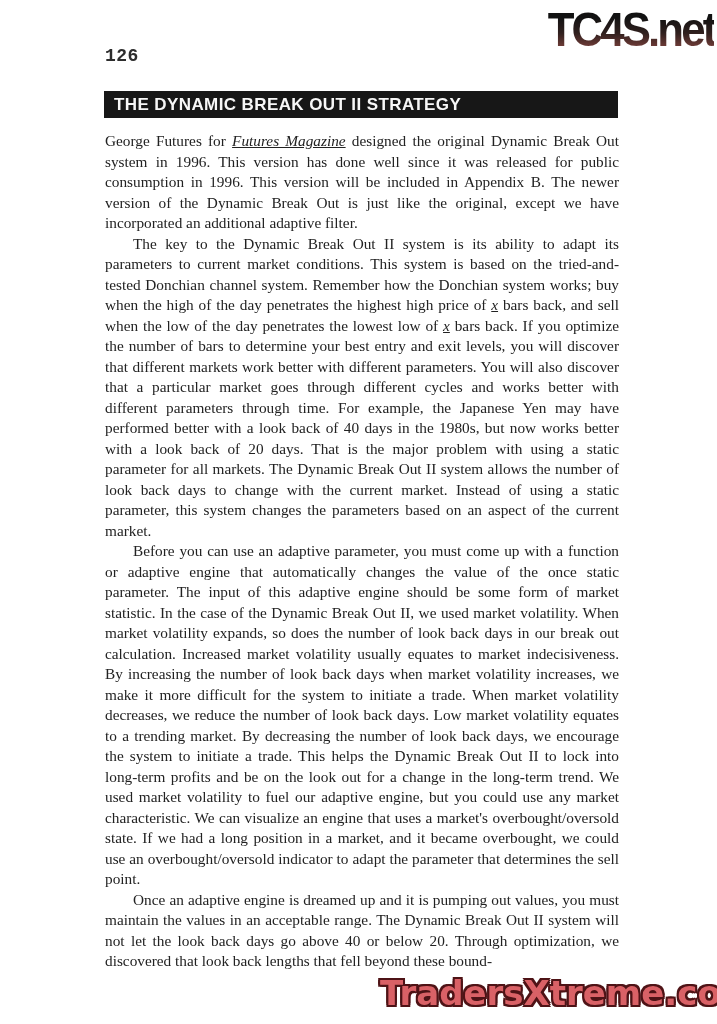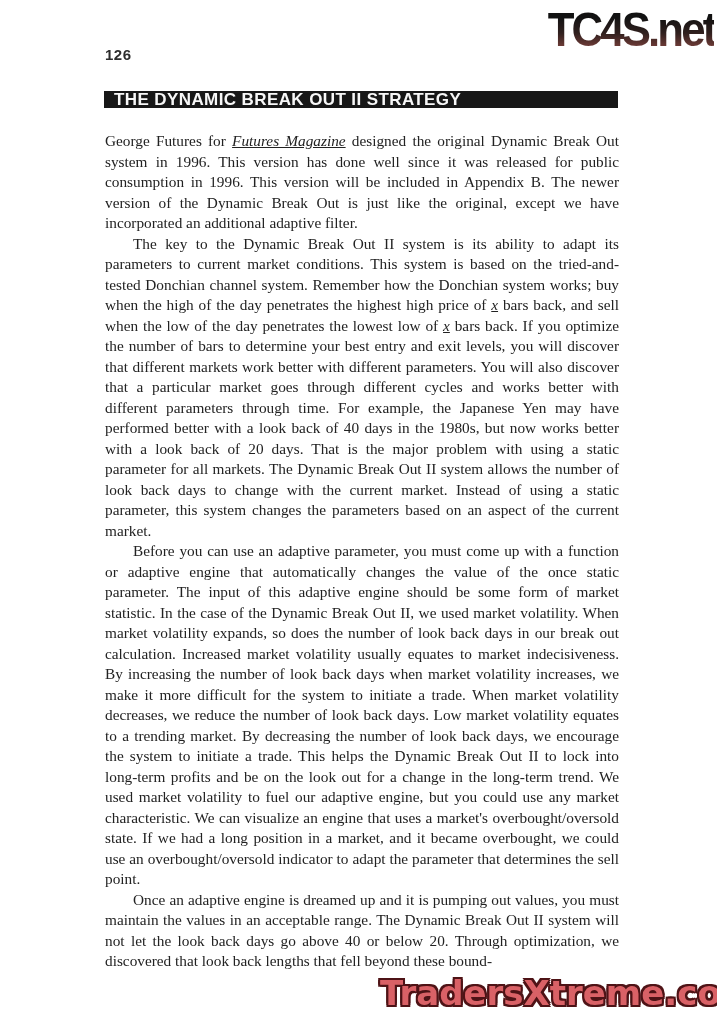--- a/index.html
+++ b/index.html
@@ -6,29 +6,29 @@
   .page{
     position:relative;
     width:717px;height:1024px;
     background:#ffffff;
     overflow:hidden;
     font-family:"Liberation Serif",serif;
   }
   
   .page-header{
     position:absolute;top:46px;left:105px;width:514px;
-    font-family:Liberation Sans, sans-serif;
-    font-size:15px;color:#2d2d2d;
+    font-family:Liberation Mono, monospace;
+    font-size:18px;color:#2d2d2d;
     display:flex;align-items:flex-end;
   }
   .page-num{font-weight:700;margin-right:34px;letter-spacing:.5px;}
   .running-title{font-weight:400;letter-spacing:.2px;}
   
   .section-banner{
-    position:absolute;top:91px;left:104px;width:514px;height:17px;
+    position:absolute;top:91px;left:104px;width:514px;height:27px;
     background:#171717;
     display:flex;align-items:center;
     padding-left:10px;box-sizing:border-box;
   }
   .section-banner span{
     font-family:"Liberation Sans",sans-serif;
     font-weight:700;font-size:17px;letter-spacing:.4px;
     color:#f7f7f7;white-space:nowrap;
   }
   

